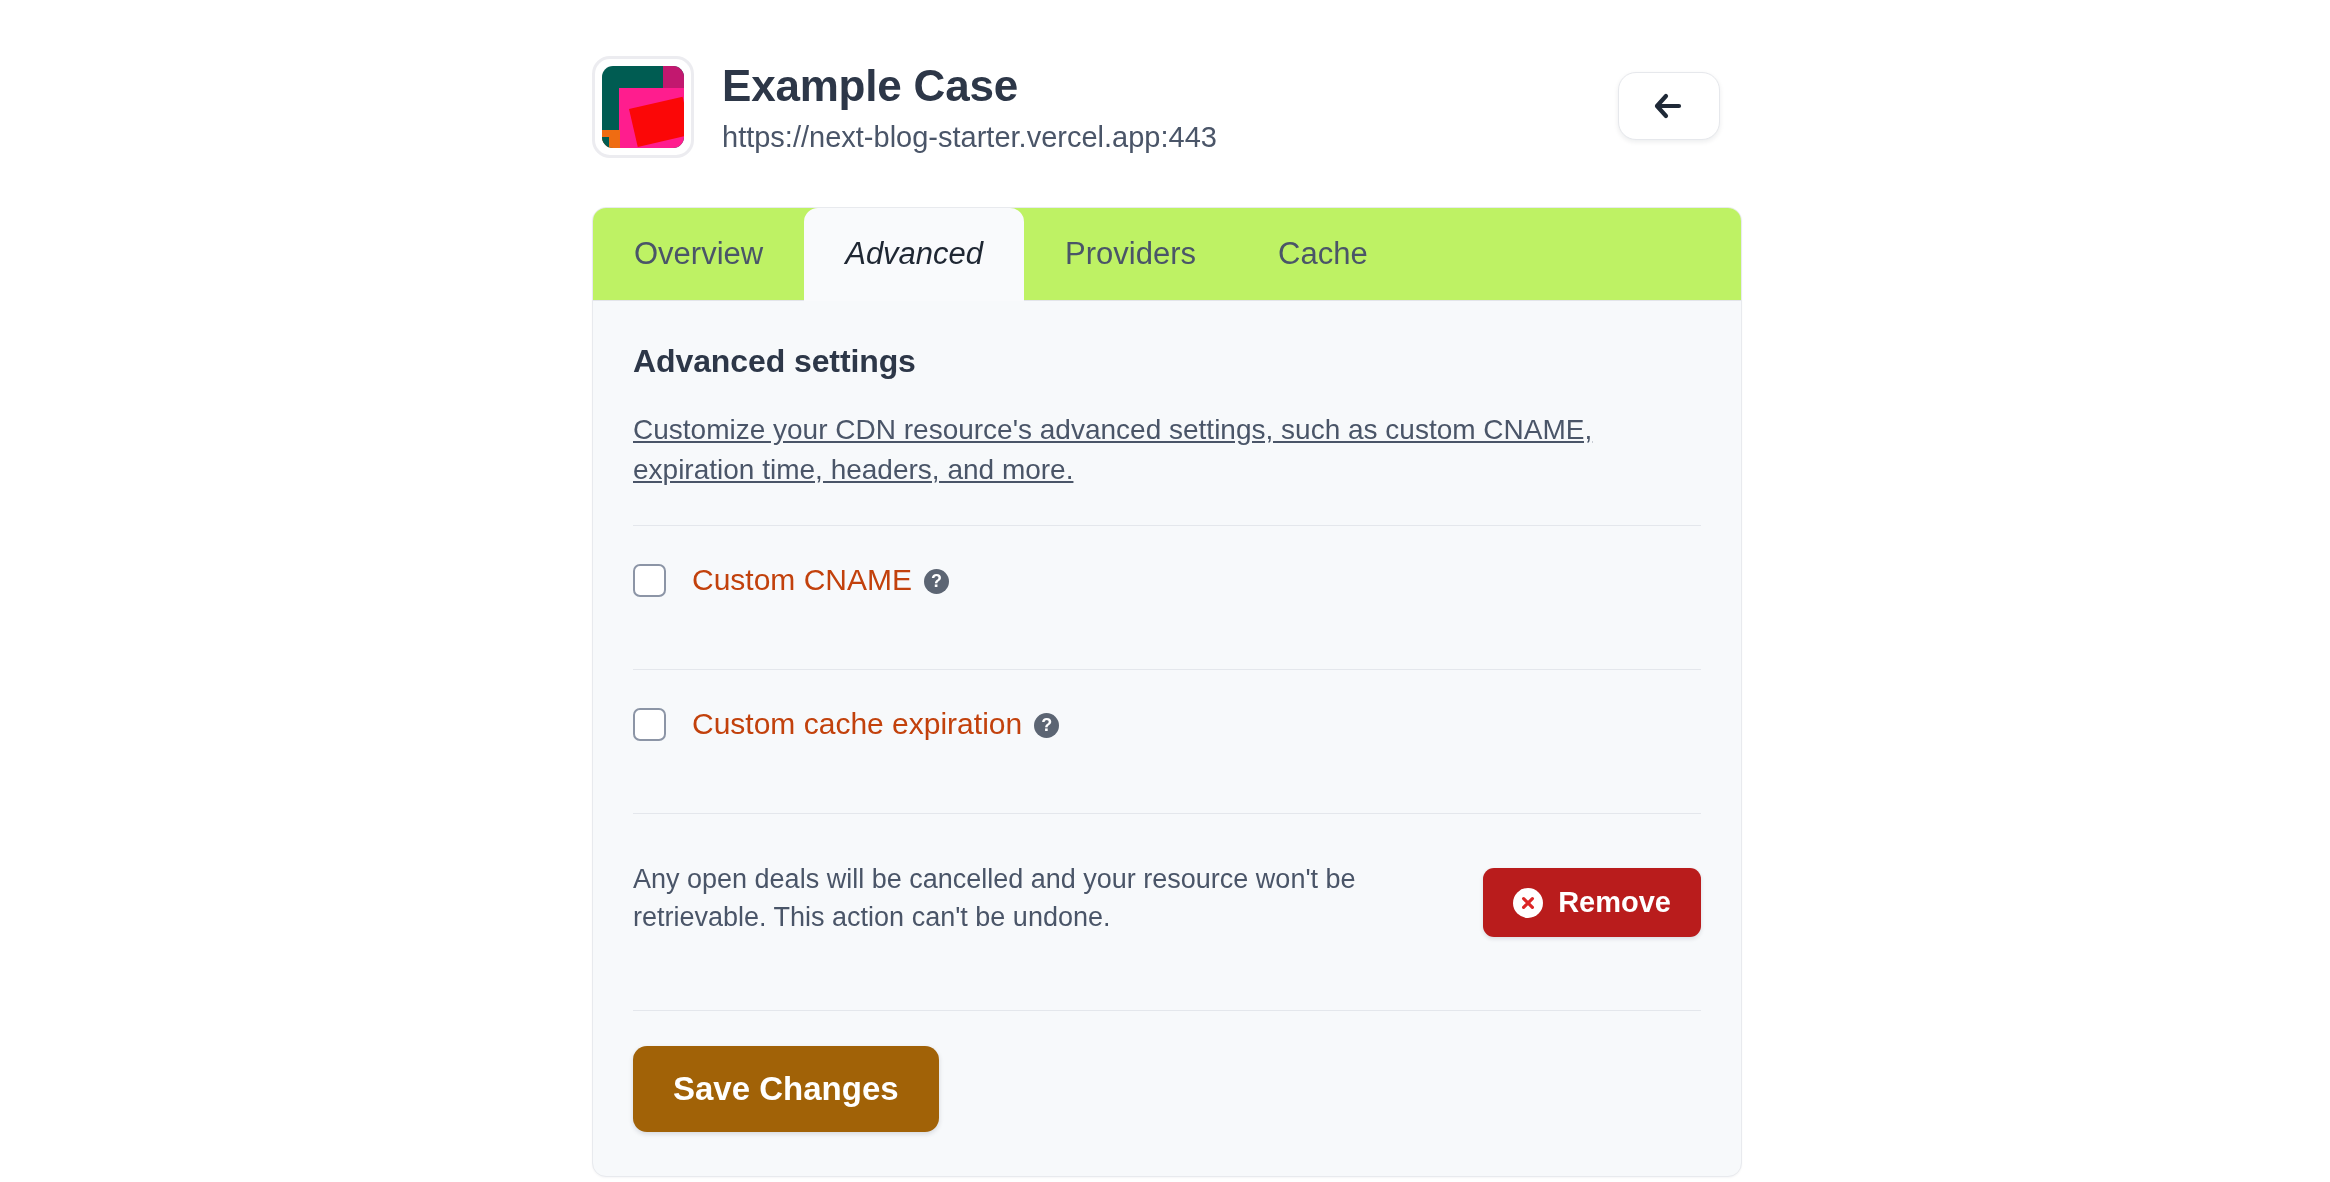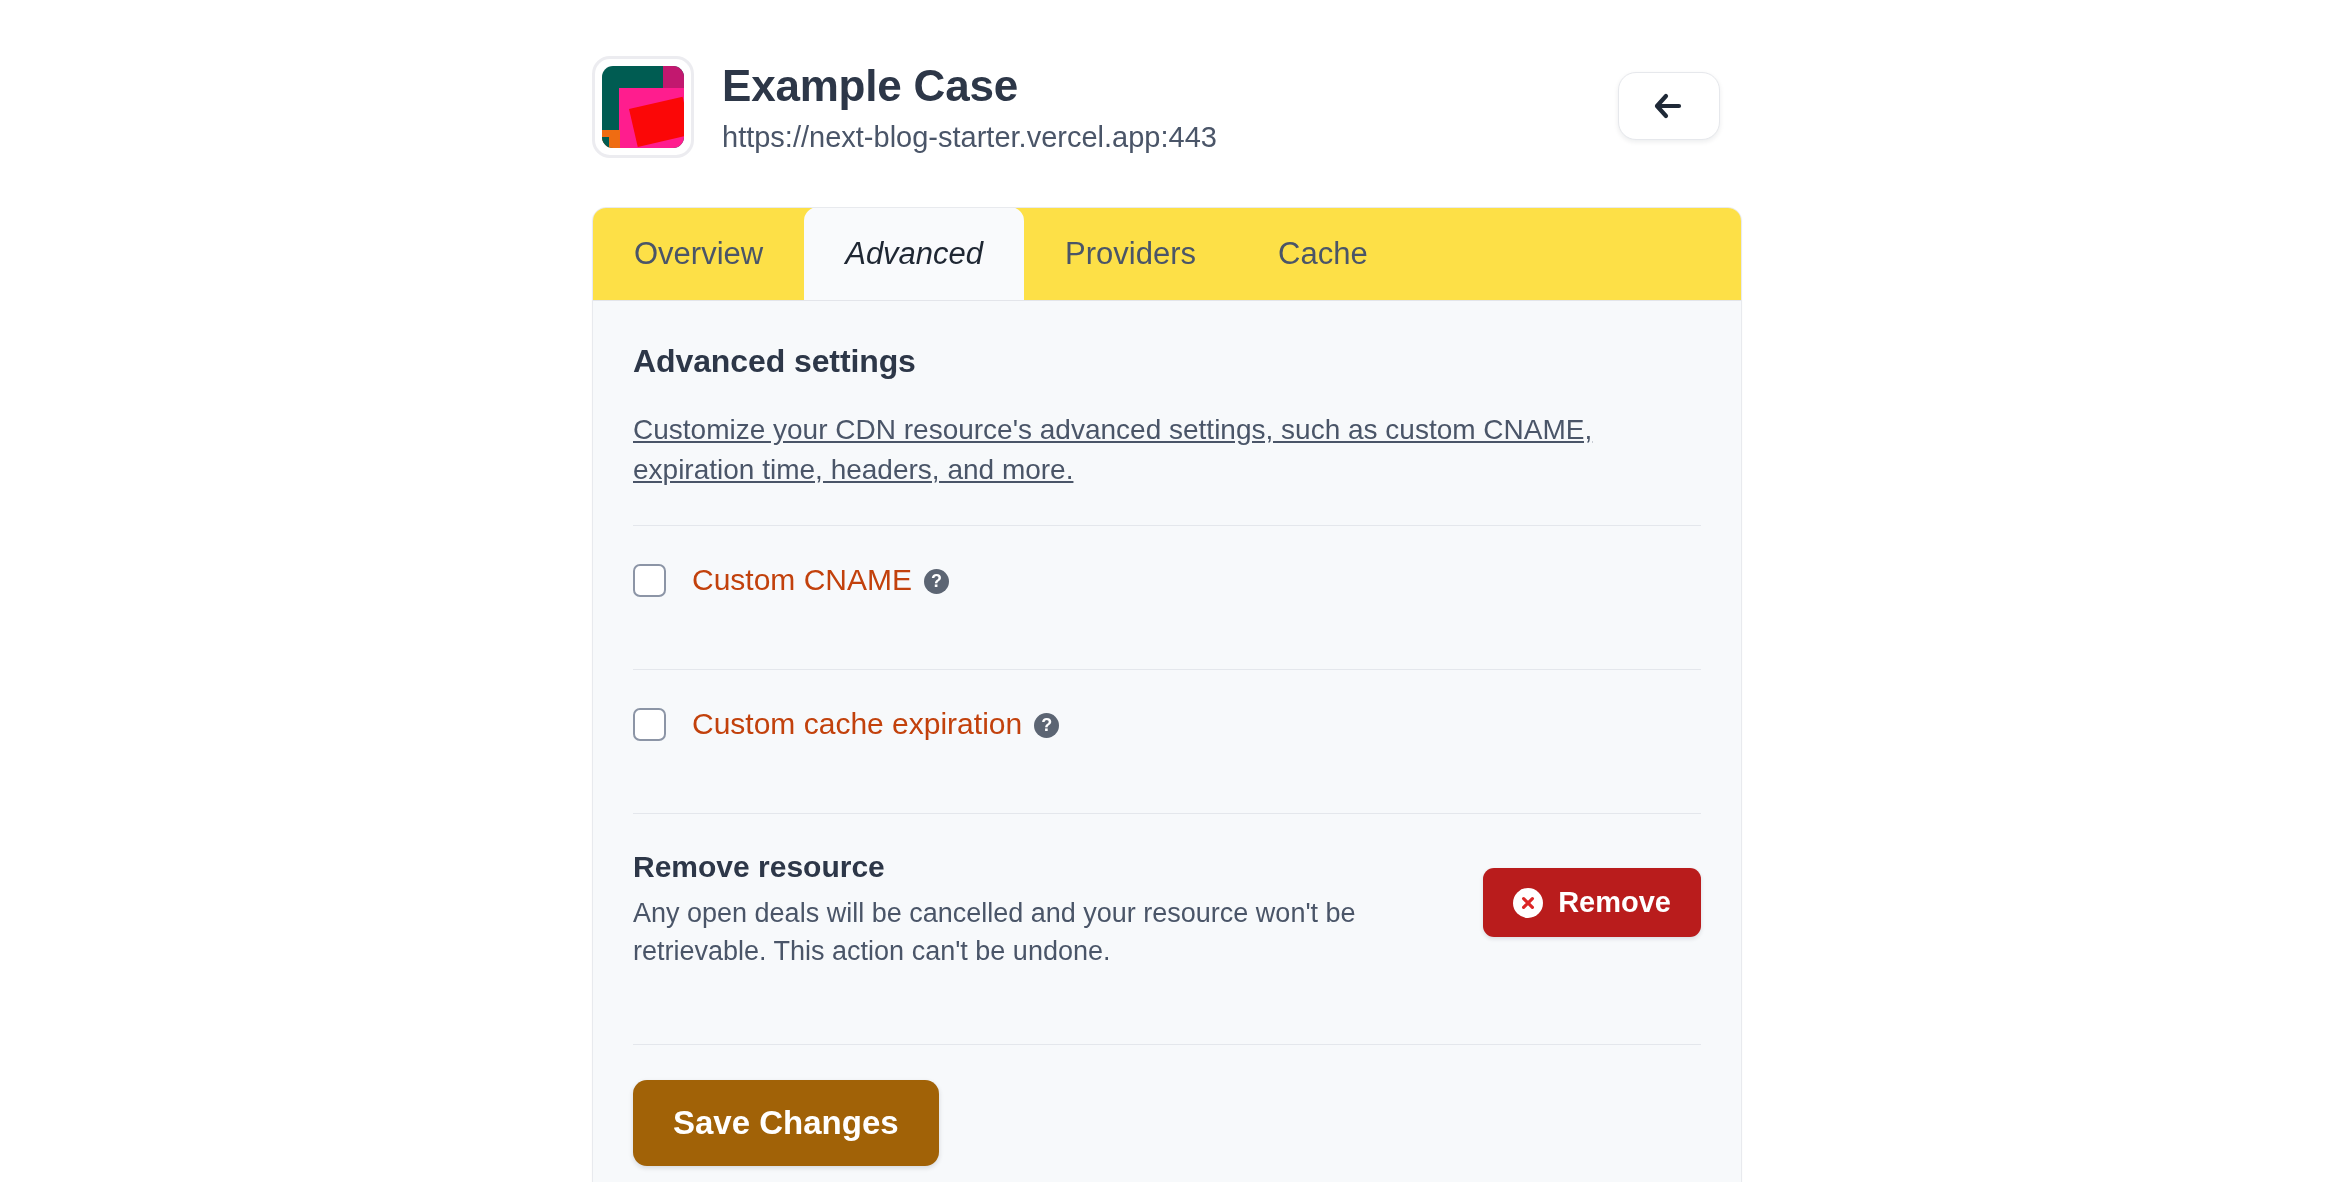--- a/index.html
+++ b/index.html
@@ -128,23 +128,23 @@
     background: #f7f9fb;
     border: 1px solid #e8eaee;
     border-radius: 14px;
     box-shadow: 0 1px 2px rgba(16,24,40,0.04);
     overflow: hidden;
   }
 
   
   .tabbar {
     display: flex;
-    align-items: flex-end;
+    align-items: center;
     height: 93px;
-    background: #fde047;
+    background: #bef264;
     border-bottom: 1px solid #e3e5ea;
     padding: 0;
   }
   .tab {
     height: 93px;
     display: flex;
     align-items: center;
     padding: 0 41px;
     font-size: 31px;
     color: #4a5568;
@@ -349,21 +349,20 @@
       <div class="check-row">
         <div class="checkbox"></div>
         <div class="check-label">Custom cache expiration</div>
         <div class="help-icon">?</div>
       </div>
 
       <div class="divider"></div>
 
       <div class="remove-row">
         <div class="remove-text">
-          <div class="remove-title">Remove resource</div>
           <div class="remove-desc">Any open deals will be cancelled and your resource won't be retrievable. This action can't be undone.</div>
         </div>
         <button class="remove-button">
           <span class="xcircle">
             <svg width="18" height="18" viewBox="0 0 18 18" aria-hidden="true">
               <path d="M4.6 4.6 L13.4 13.4 M13.4 4.6 L4.6 13.4" stroke="#dc2626" stroke-width="3.2" stroke-linecap="round"></path>
             </svg>
           </span>
           <span>Remove</span>
         </button>

